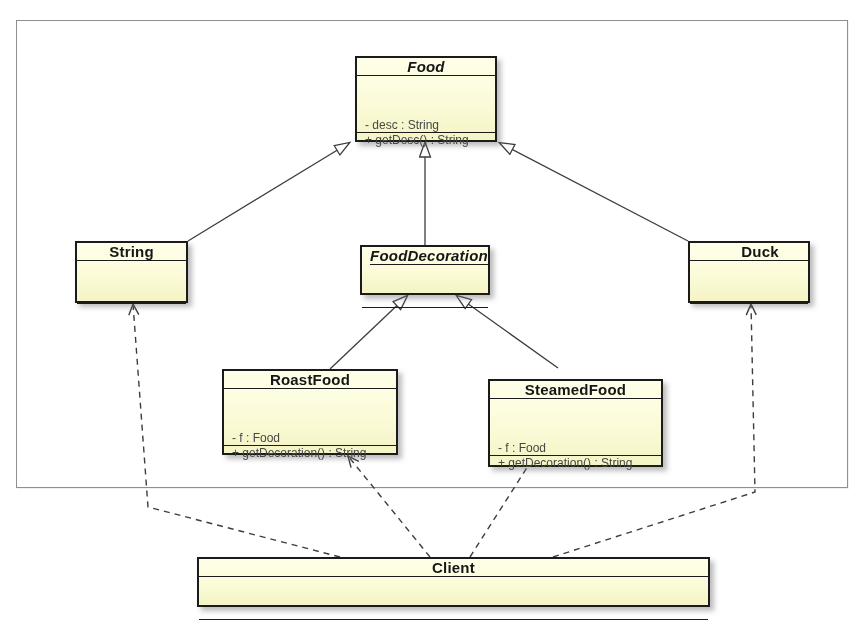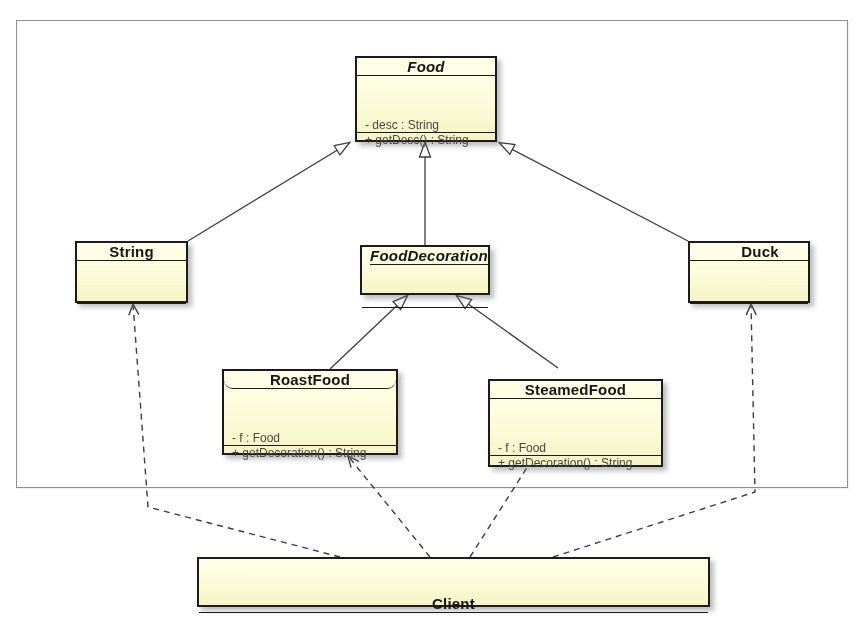--- a/index.html
+++ b/index.html
@@ -37,25 +37,25 @@
   
   #box-food{left:355px;top:56px;width:142px;height:86px;}
   #box-food .c-title{height:27px;} #box-food .c-attrs{height:28px;} #box-food .c-methods{flex:1;}
   #box-chicken{left:75px;top:241px;width:113px;height:62px;}
   #box-chicken .c-title{height:22px;} #box-chicken .c-attrs{height:10px;} #box-chicken .c-methods{flex:1;}
   #box-duck{left:688px;top:241px;width:122px;height:62px;}
   #box-duck .c-title{height:30px;padding-left:22px;} #box-duck .c-attrs{height:10px;} #box-duck .c-methods{flex:1;}
   #box-fooddecoration{left:360px;top:245px;width:130px;height:50px;}
   #box-fooddecoration .c-title{height:27px;margin-left:8px;} #box-fooddecoration .c-attrs{height:9px;} #box-fooddecoration .c-methods{flex:1;}
   #box-roastfood{left:222px;top:369px;width:176px;height:86px;}
-  #box-roastfood .c-title{height:33px;border-radius:10px;} #box-roastfood .c-attrs{height:29px;} #box-roastfood .c-methods{flex:1;}
+  #box-roastfood .c-title{height:33px;} #box-roastfood .c-attrs{height:29px;} #box-roastfood .c-methods{flex:1;}
   #box-steamedfood{left:488px;top:379px;width:175px;height:88px;}
   #box-steamedfood .c-title{height:28px;} #box-steamedfood .c-attrs{height:29px;} #box-steamedfood .c-methods{flex:1;}
   #box-client{left:197px;top:557px;width:513px;height:50px;}
-  #box-client .c-title{height:25px;margin-top:36px;} #box-client .c-attrs{height:11px;} #box-client .c-methods{flex:1;}
+  #box-client .c-title{height:25px;} #box-client .c-attrs{height:11px;} #box-client .c-methods{flex:1;}
   .watermark{
     position:absolute;left:681px;top:584px;z-index:5;
     font-size:17px;font-weight:600;color:#a2a2a2;letter-spacing:1px;white-space:nowrap;
   }
 </style>
 </head>
 <body>
 
 <div class="canvas">
 

